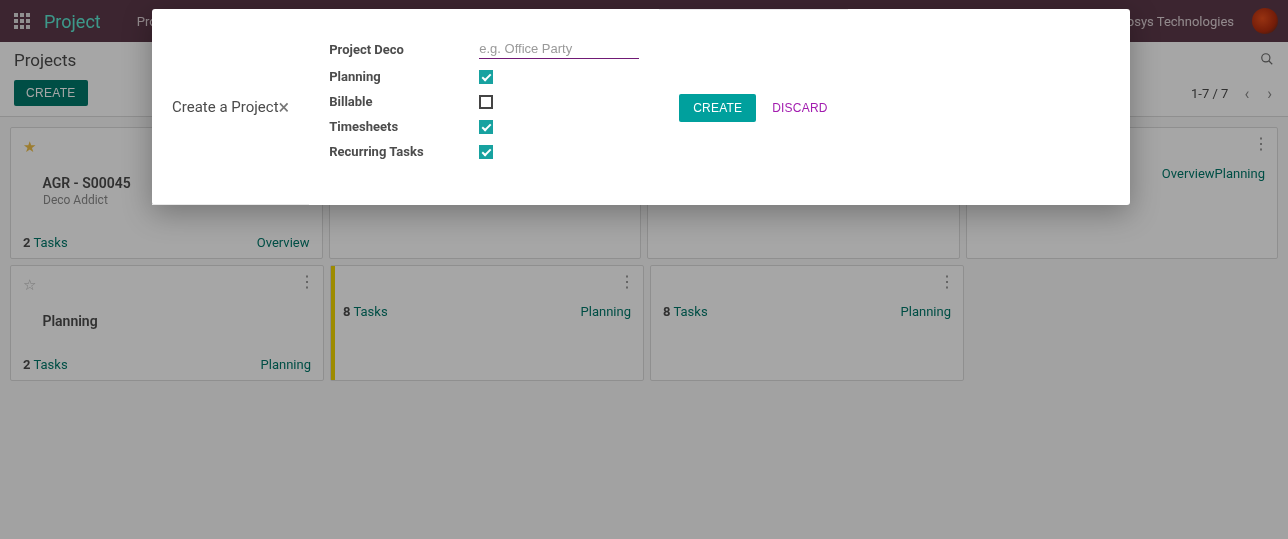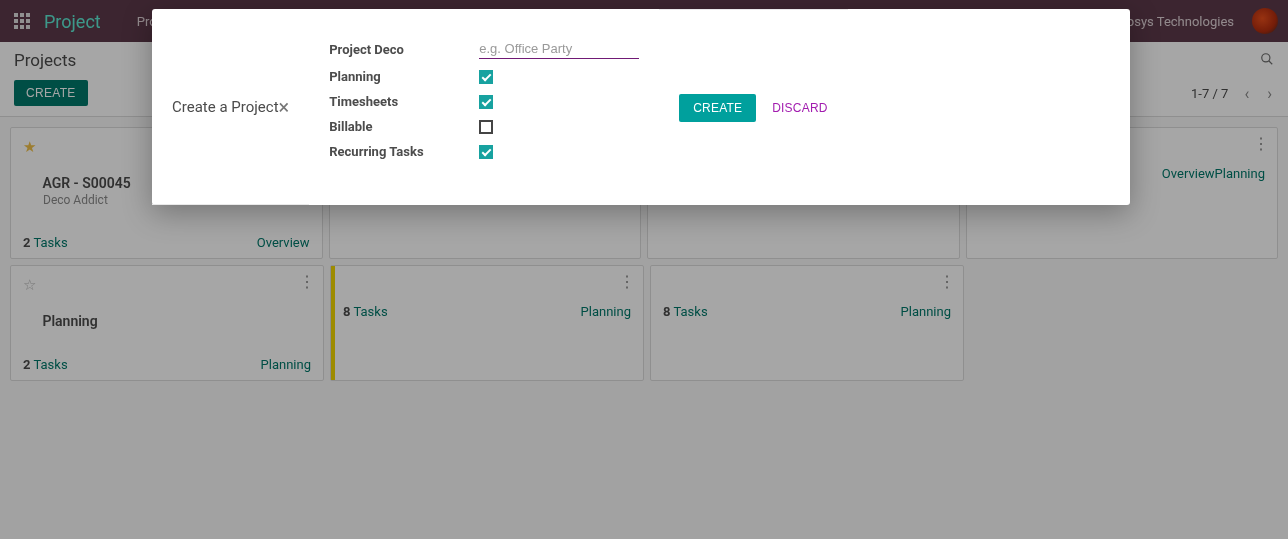--- a/index.html
+++ b/index.html
@@ -324,26 +324,26 @@
   <div class="modal-body">
     <div class="form-row">
       <div class="form-label">Project Deco</div>
       <input class="form-input" placeholder="e.g. Office Party" style="">
     </div>
     <div class="form-row">
       <div class="form-label">Planning</div>
       <span class="chk checked"></span>
     </div>
     <div class="form-row">
+      <div class="form-label">Billable</div>
+      <span class="chk"></span>
+    </div>
+    <div class="form-row">
       <div class="form-label">Timesheets</div>
       <span class="chk checked"></span>
-    </div>
-    <div class="form-row">
-      <div class="form-label">Billable</div>
-      <span class="chk"></span>
     </div>
     <div class="form-row">
       <div class="form-label">Recurring Tasks</div>
       <span class="chk checked"></span>
     </div>
   </div>
   <div class="modal-footer">
     <button class="btn-primary">CREATE</button>
     <button class="btn-link">DISCARD</button>
   </div>

